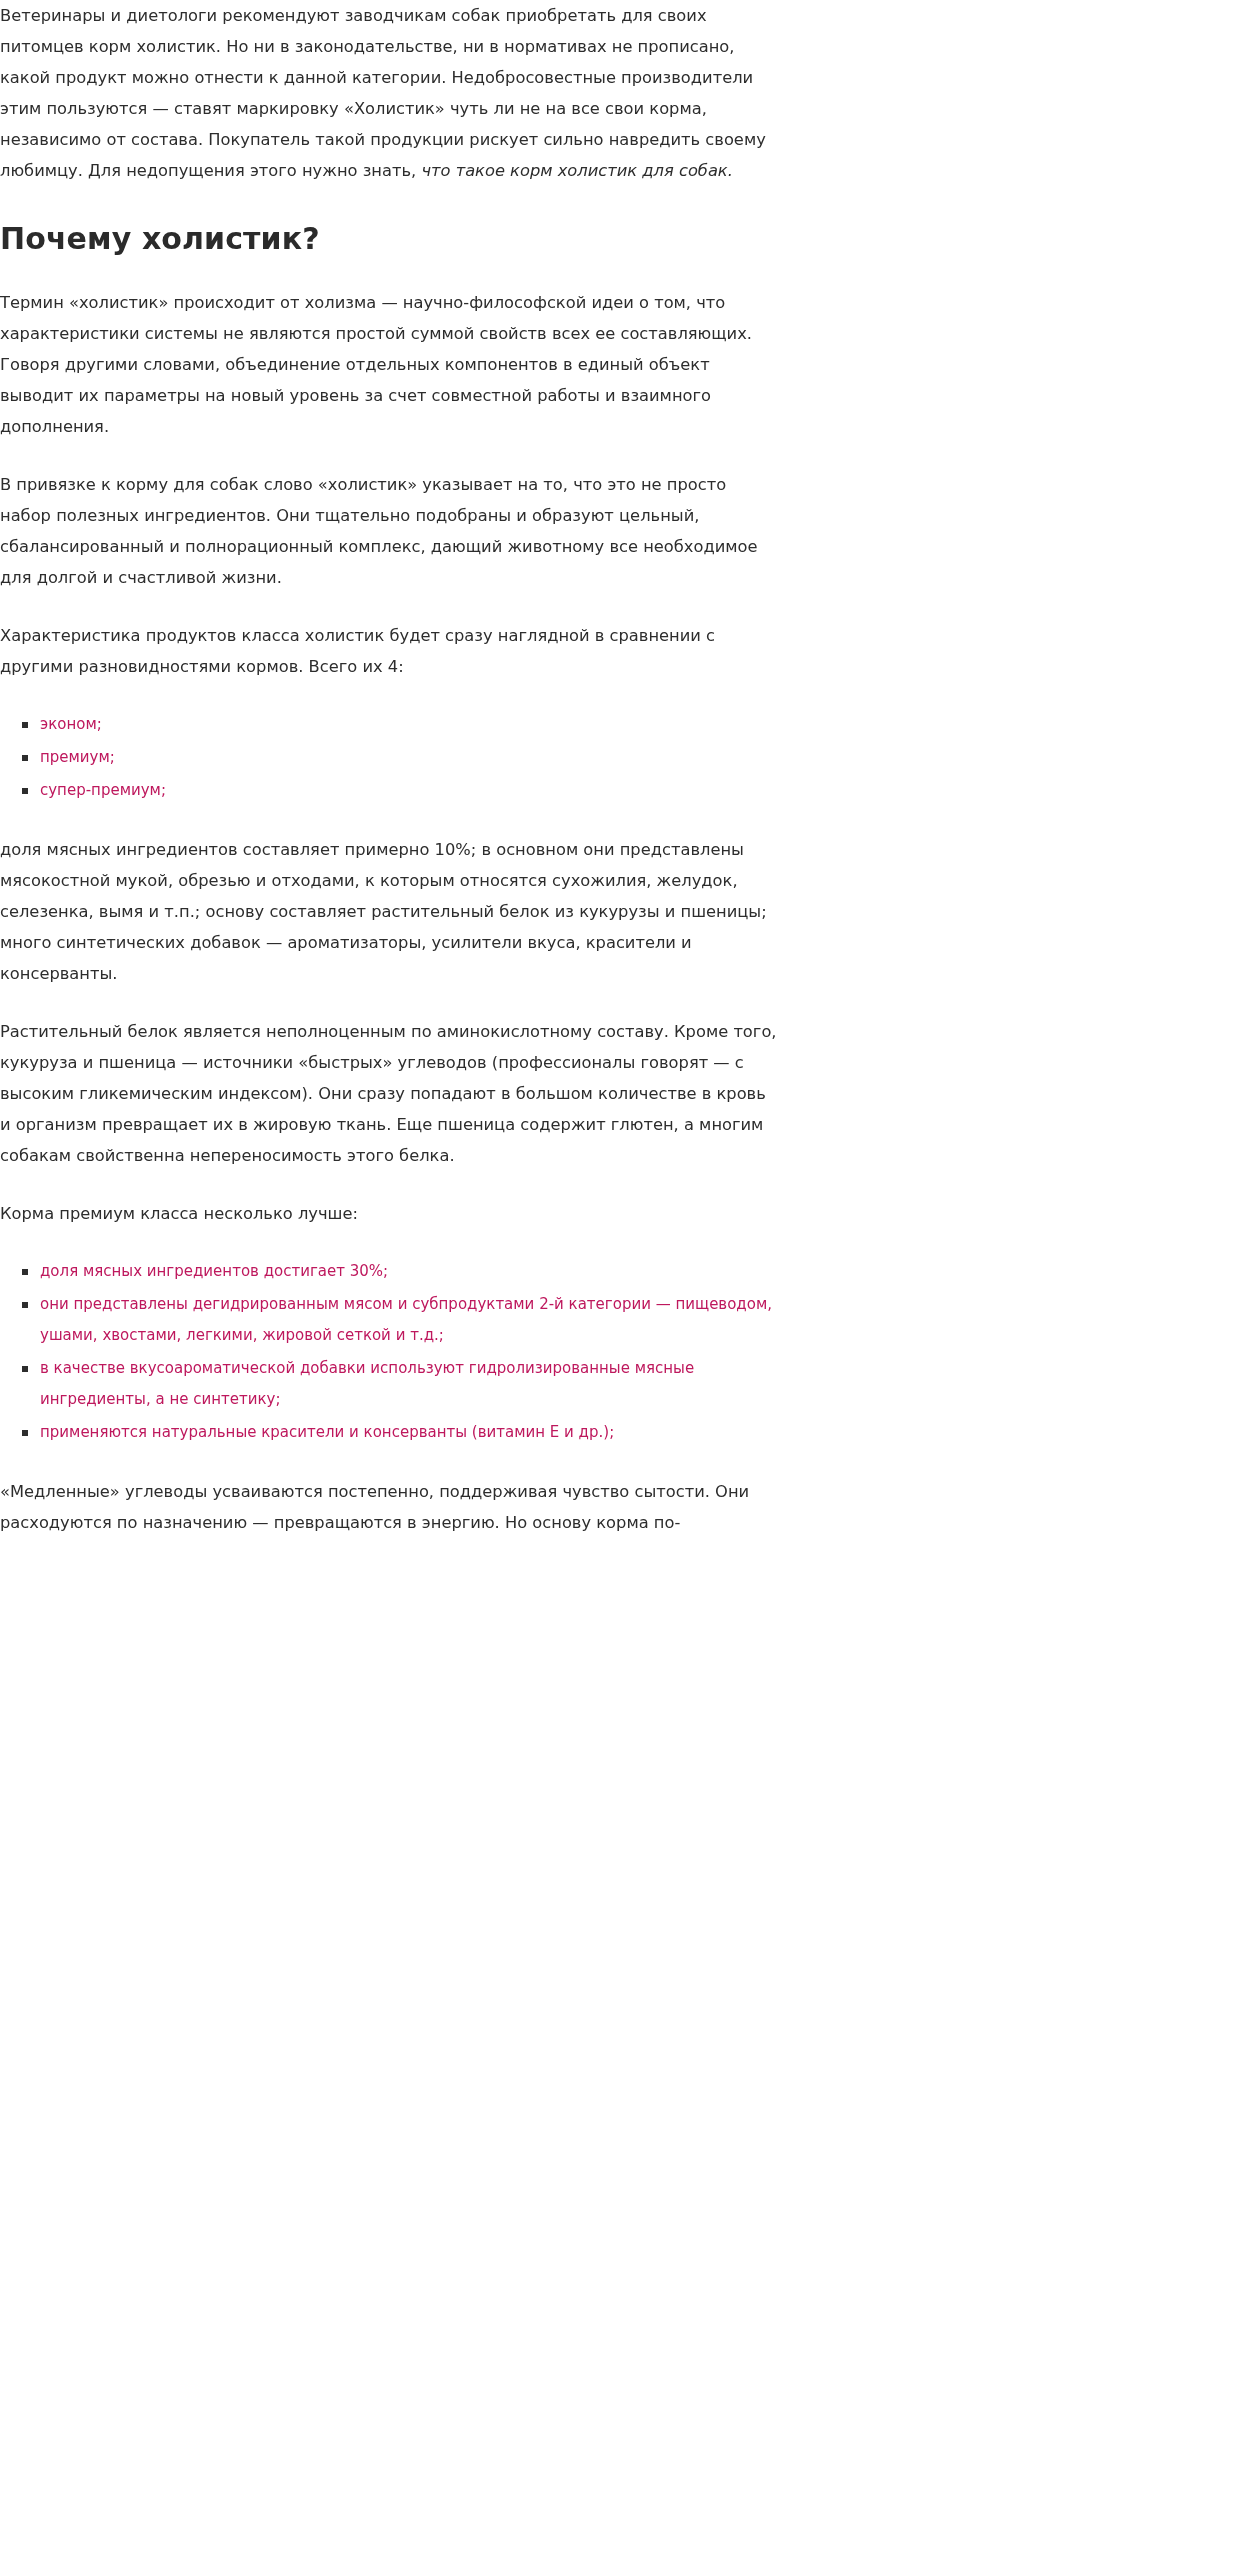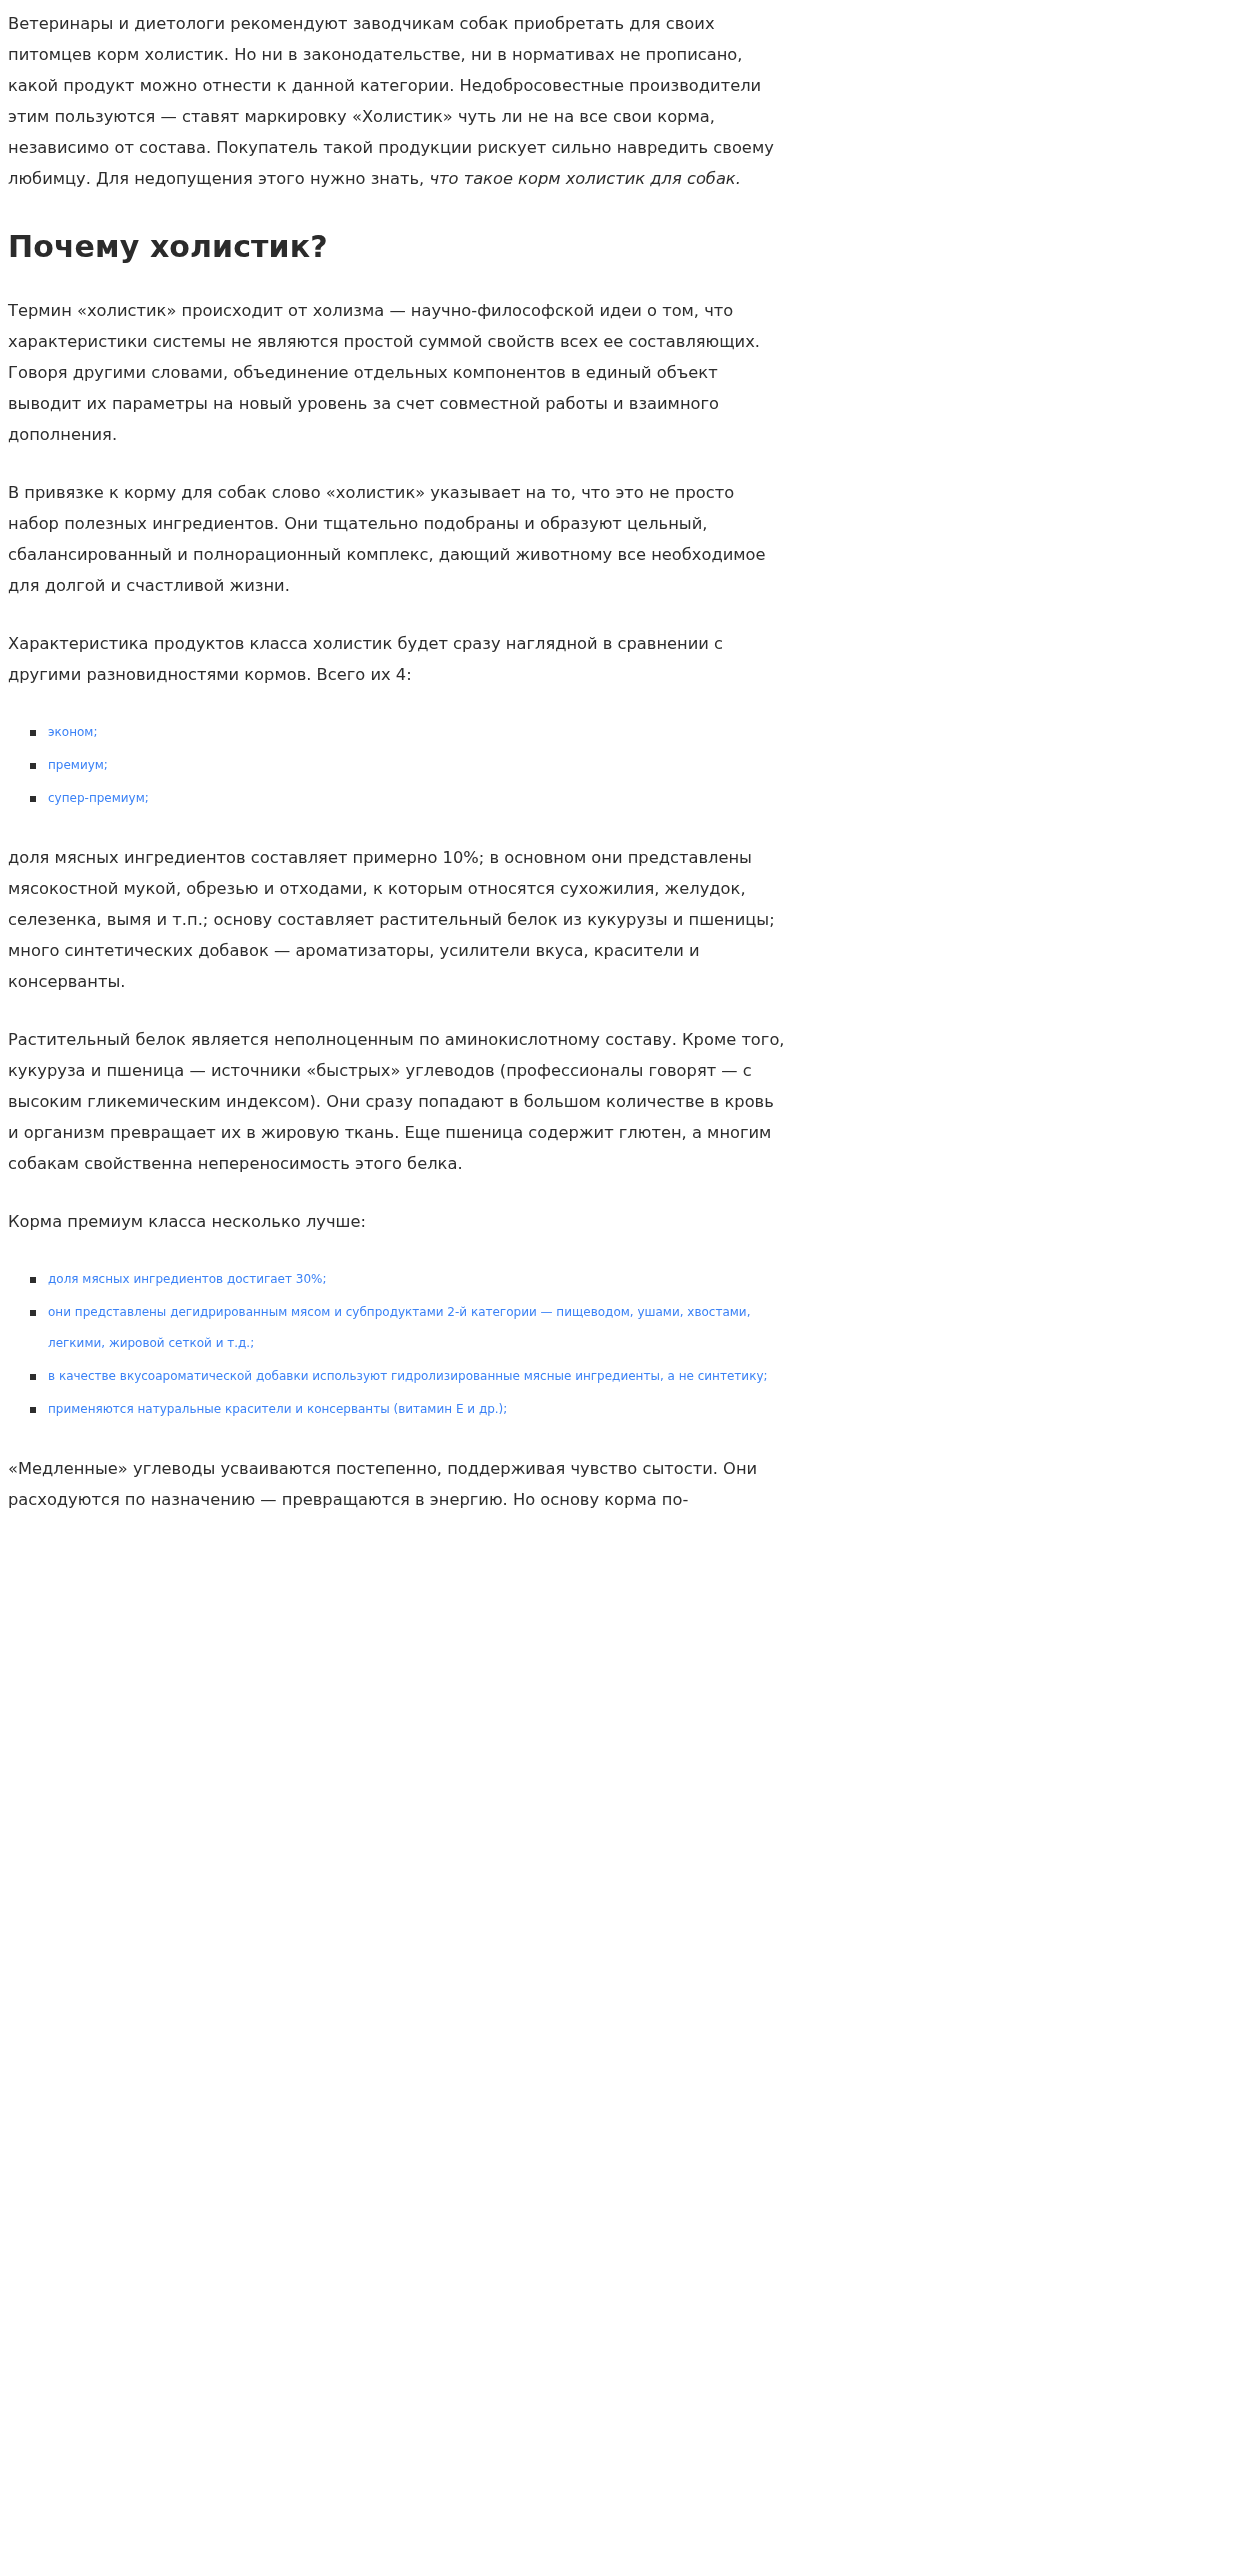--- a/index.html
+++ b/index.html
@@ -13,21 +13,21 @@
     color: #2d2d2d;
     width: 1252px;
   }
   .page {
     width: 1252px;
     box-sizing: border-box;
     padding: 0 0 0 0;
   }
   .content {
     width: 779px;
-    margin: 8px;
+    margin: 0;
     padding: 0 0 0 0;
     box-sizing: border-box;
   }
   p {
     font-size: 16.3px;
     line-height: 31px;
     margin: 0 0 27px 0;
     color: #2d2d2d;
   }
   h2 {
@@ -45,23 +45,23 @@
   }
   em {
     font-style: italic;
   }
   ul {
     margin: 0 0 28px 0;
     padding-left: 22px;
     list-style: none;
   }
   ul li {
-    font-size: 12px;
+    font-size: 15px;
     line-height: 31px;
-    color: #3b82f6;
+    color: #be185d;
     position: relative;
     padding-left: 18px;
     margin: 0 0 2px 0;
   }
   ul li::before {
     content: "";
     position: absolute;
     left: 0;
     top: 13px;
     width: 6px;

